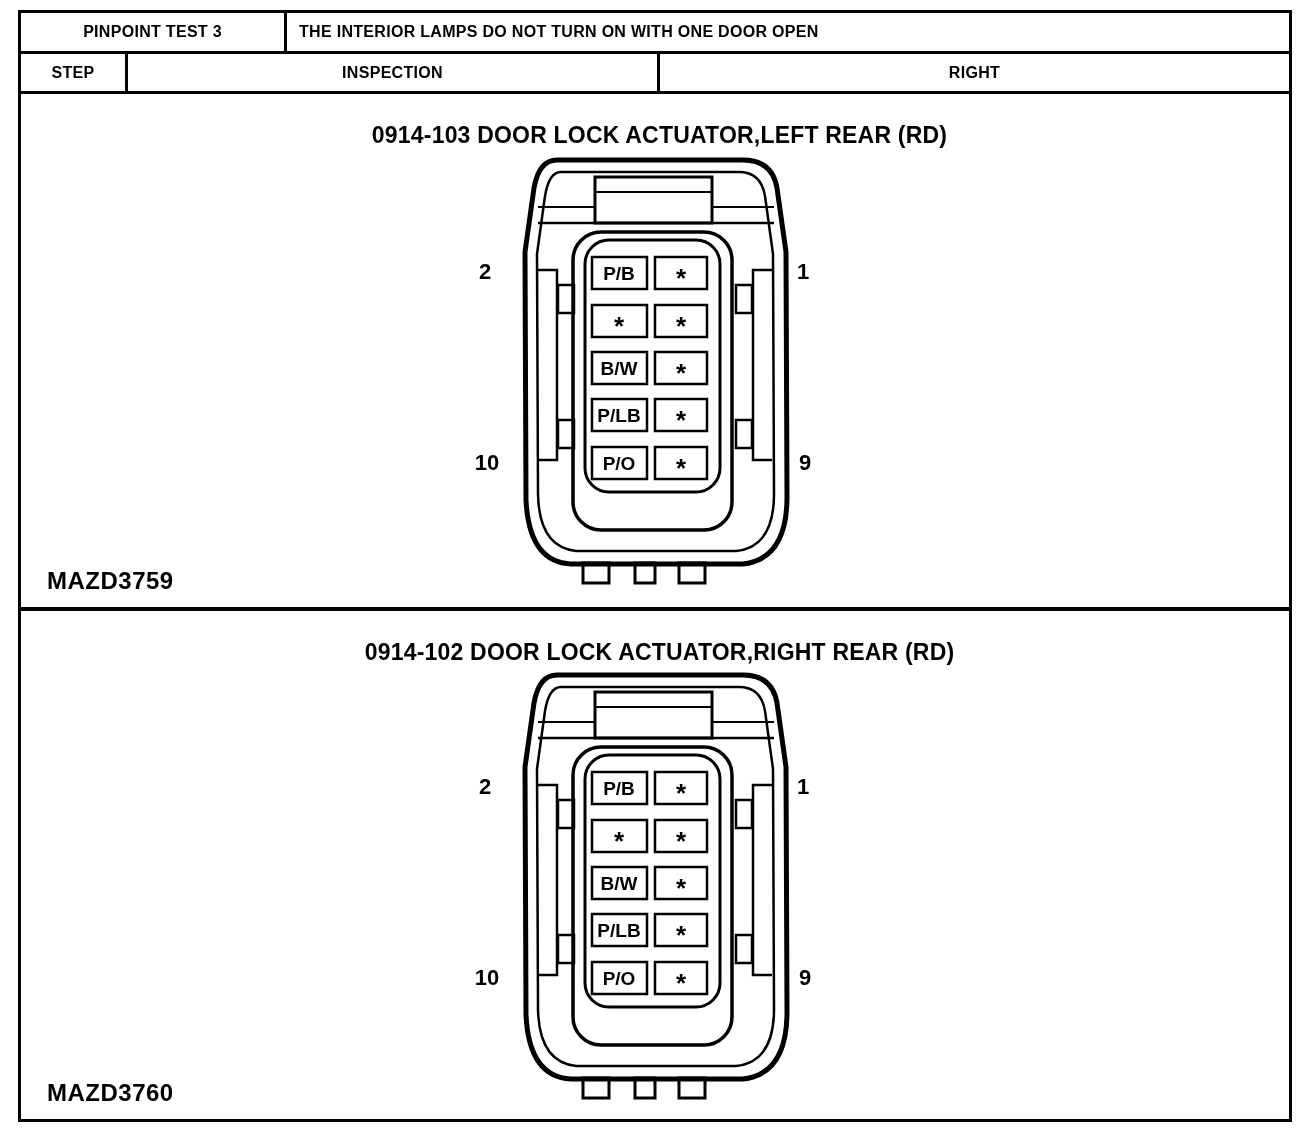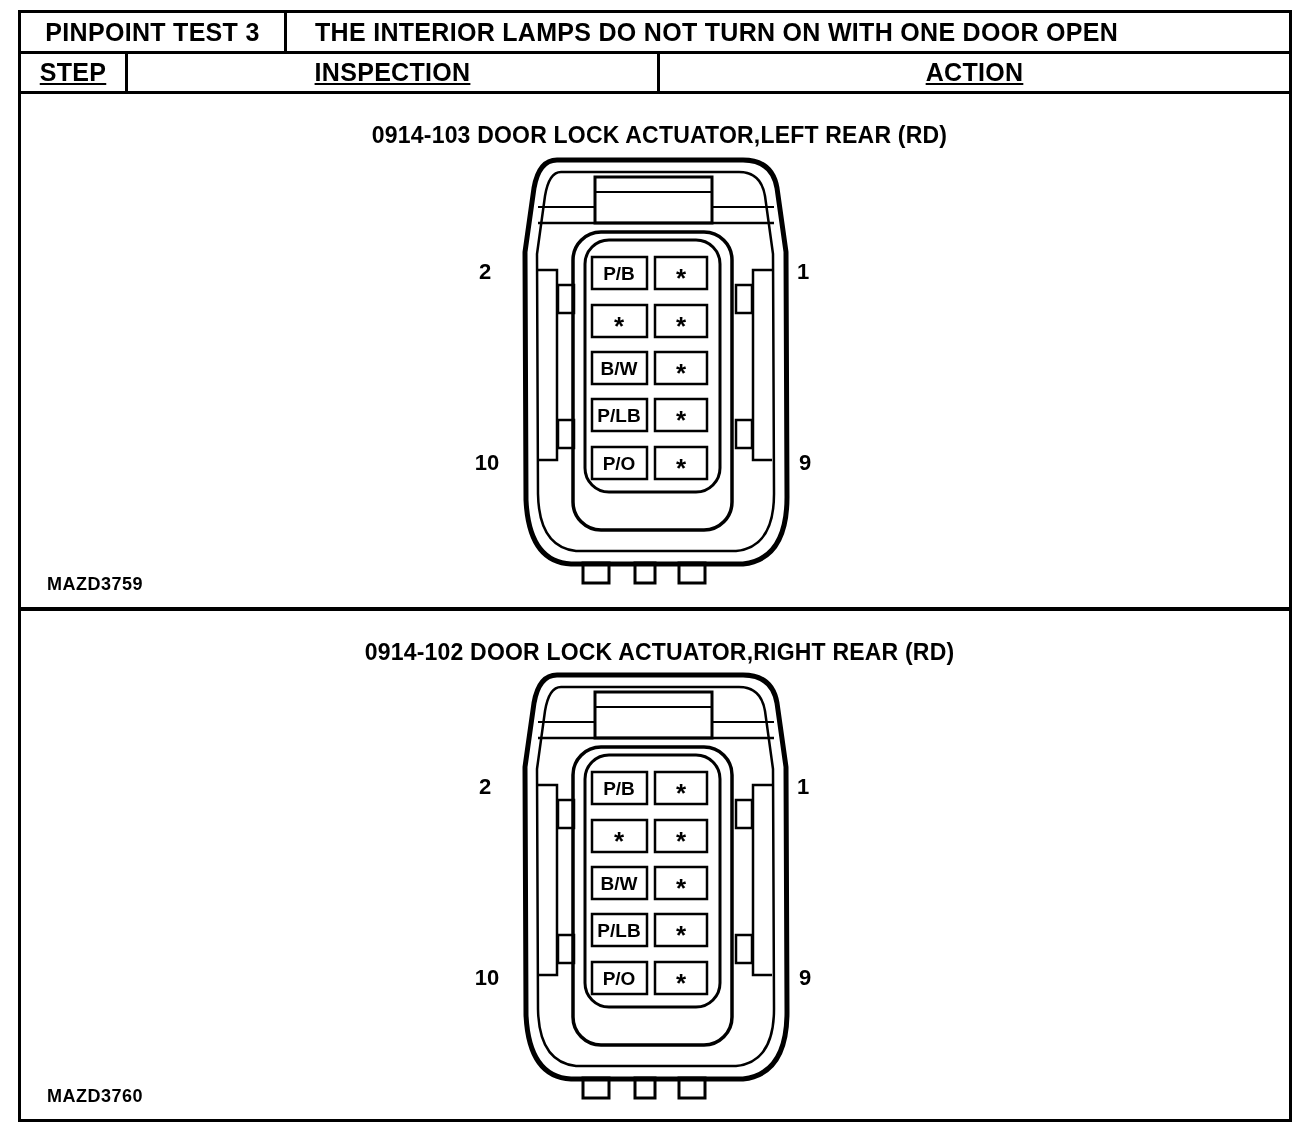--- a/index.html
+++ b/index.html
@@ -28,37 +28,37 @@
     background: #fff;
   }
   .hdr-row {
     display: flex;
     flex-direction: row;
     border-bottom: 3px solid #000;
     align-items: stretch;
     flex: none;
   }
   .row1 { height: 38px; }
-  .row2 { height: 37px; text-decoration: underline; }
+  .row2 { height: 37px; }
   .cell {
     display: flex;
     align-items: center;
     justify-content: center;
     font-weight: bold;
-    font-size: 25px;
+    font-size: 16px;
     letter-spacing: 0.3px;
     white-space: nowrap;
     box-sizing: border-box;
   }
   .cell-border { border-right: 3px solid #000; }
   .test-label-cell { width: 266px; flex: none; }
   .test-title-cell {
     flex: 1;
     justify-content: flex-start;
-    padding-left: 28px;
+    padding-left: 12px;
   }
   .step-cell { width: 107px; flex: none; }
   .inspection-cell { width: 532px; flex: none; }
   .action-cell { flex: 1; }
   .panel {
     position: relative;
     flex: none;
     text-align: center;
     overflow: hidden;
   }
@@ -80,21 +80,21 @@
   .connector {
     display: block;
     margin: 4px auto 0 auto;
   }
   .panel2 .connector { margin-top: 2px; }
   .figure-id {
     position: absolute;
     left: 26px;
     bottom: 12px;
     font-weight: bold;
-    font-size: 18px;
+    font-size: 24px;
     letter-spacing: 0.5px;
   }
   
   .connector path, .connector rect, .connector line {
     fill: none;
     stroke: #000;
   }
   .connector text {
     fill: #000;
     stroke: none;
@@ -121,21 +121,21 @@
     </div>
 
     <div class="hdr-row row2">
       <div class="cell cell-border step-cell">
         <span>STEP</span>
       </div>
       <div class="cell cell-border inspection-cell">
         <span>INSPECTION</span>
       </div>
       <div class="cell action-cell">
-        <span>ACTION</span>
+        <span>RIGHT</span>
       </div>
     </div>
 
     <div class="panel panel1">
       <div class="panel-title">0914-103 DOOR LOCK ACTUATOR,LEFT REAR (RD)</div>
 
       <svg class="connector" width="400" height="450" viewBox="0 0 400 450">
         <g>
           <path stroke-width="5" stroke-linejoin="round" d="M102 8 H288 Q317 8 322 36 L331 100 L332 345 Q332 407 288 412 L116 412 Q74 410 71 348 L70 100 L79 36 Q84 8 102 8 Z"></path>
           <path stroke-width="2.5" stroke-linejoin="round" d="M106 20 H284 Q306 20 310 44 L318 102 L319 342 Q319 395 281 399 L121 399 Q84 395 83 342 L82 102 L90 44 Q94 20 106 20 Z"></path>

